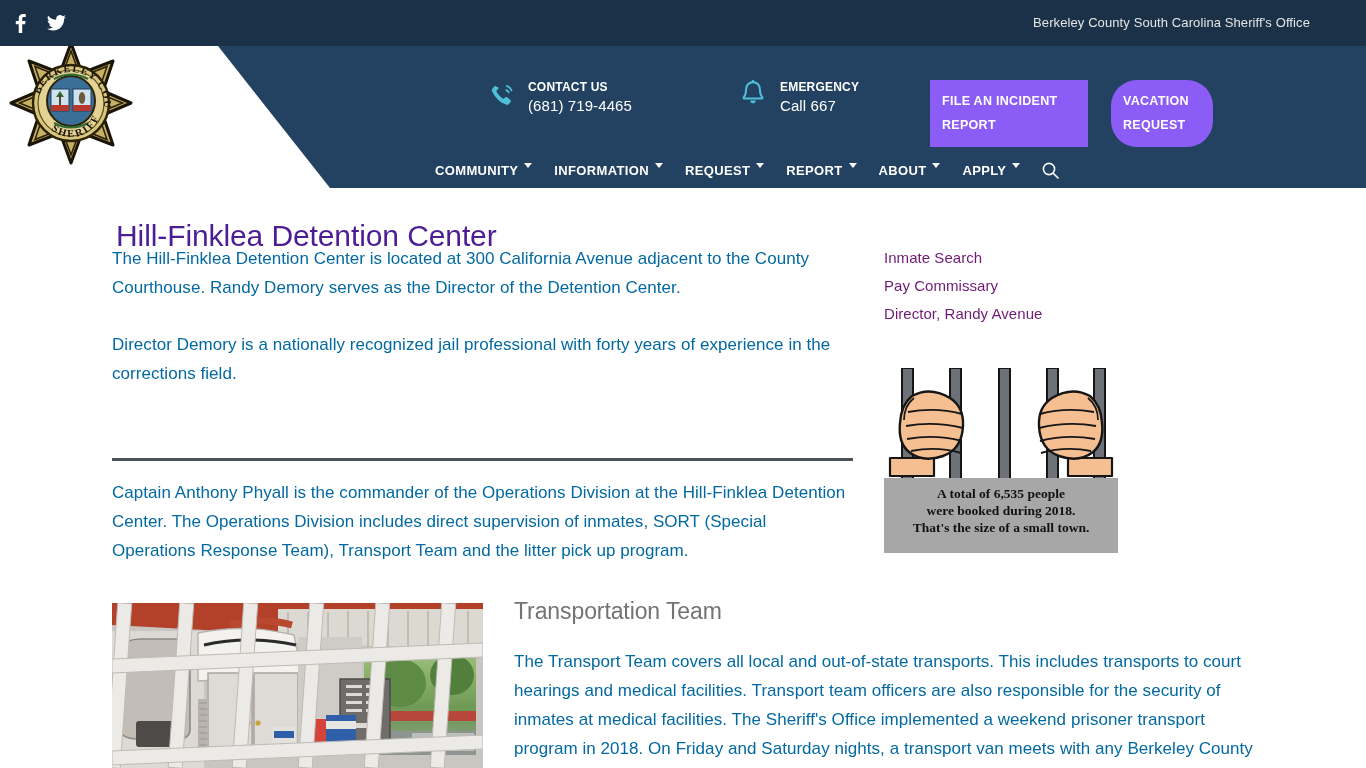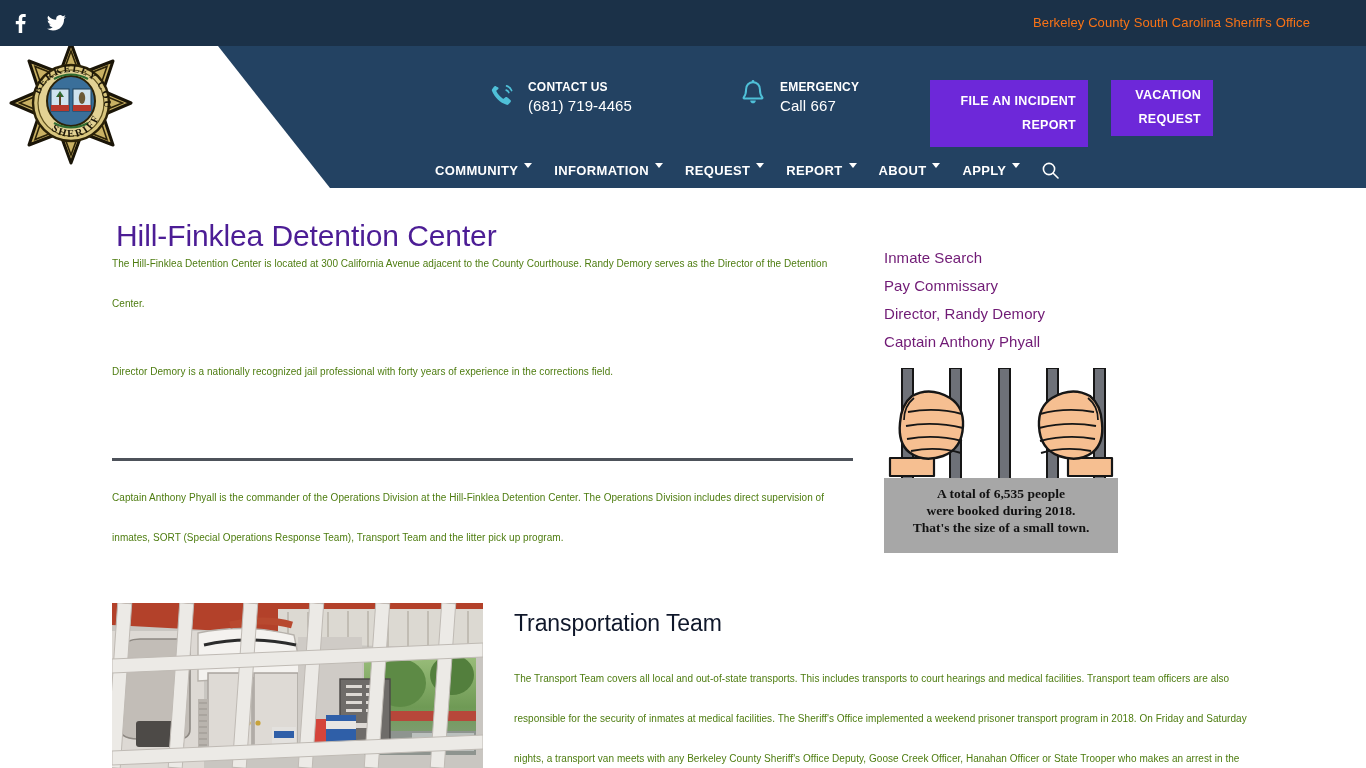--- a/index.html
+++ b/index.html
@@ -25,21 +25,21 @@
   }
   .social-icon {
     width: 20px; height: 20px;
     display: flex; align-items: center; justify-content: center;
     color: #ffffff; cursor: pointer;
   }
   .social-icon svg { display: block; }
   .topbar-title {
     position: absolute; right: 56px; top: 0;
     height: 46px; line-height: 46px;
-    color: #f97316; font-size: 13px; font-weight: 400;
+    color: #e5e5e5; font-size: 13px; font-weight: 400;
     letter-spacing: .1px; white-space: nowrap;
   }
 
   
   .header {
     position: absolute; top: 46px; left: 0;
     width: 1366px; height: 142px;
     background: #234262;
     overflow: hidden;
   }
@@ -70,33 +70,33 @@
     color: #ffffff; font-size: 12px; font-weight: 700;
     letter-spacing: .2px; line-height: 1.35;
   }
   .ct-text-sub {
     color: #ffffff; font-size: 15px; font-weight: 400;
     line-height: 1.5; letter-spacing: .1px;
   }
 
   .hdr-btn {
     position: absolute;
-    background: #6d28d9;
+    background: #8b5cf6;
     color: #ffffff;
     font-size: 12.5px; font-weight: 700;
     letter-spacing: .3px;
-    text-align: right;
+    text-align: left;
     display: flex; align-items: center; justify-content: center;
     line-height: 1.9;
     cursor: pointer; border: none;
     font-family: "Liberation Sans", sans-serif;
     padding: 0 12px;
   }
   .btn-incident { top: 34px; left: 930px; width: 158px; height: 67px; }
-  .btn-vacation { top: 34px; left: 1111px; width: 102px; height: 56px; }
+  .btn-vacation { top: 34px; left: 1111px; width: 102px; height: 67px; border-radius: 26px; }
 
   .nav {
     position: absolute; top: 106px; left: 0;
     width: 1366px; height: 36px;
     display: flex; align-items: center;
   }
   .nav-inner {
     position: absolute; left: 424px;
     display: flex; align-items: center; gap: 0px;
   }
@@ -125,21 +125,21 @@
   .page-title {
     position: absolute; top: 11px; left: 116px;
     font-size: 30px; font-weight: 400; color: #4c1d95;
     letter-spacing: -.1px;
   }
 
   .content-col {
     position: absolute; top: 56px; left: 112px; width: 742px;
   }
   .body-p {
-    font-size: 10px; color: #4d7c0f; line-height: 40px;
+    font-size: 17px; color: #0369a1; line-height: 29px;
     margin: 0 0 28px 0; letter-spacing: .05px;
   }
   .divider {
     position: absolute; top: 270px; left: 112px;
     width: 741px; height: 3px; background: #4d525a;
   }
   .content-col-2 {
     position: absolute; top: 290px; left: 112px; width: 742px;
   }
 
@@ -159,22 +159,22 @@
 
   
   .van-img {
     position: absolute; top: 415px; left: 112px;
     width: 371px; height: 165px; overflow: hidden;
   }
   .van-img svg { display: block; }
 
   .lower-right { position: absolute; top: 410px; left: 514px; width: 740px; }
   .section-title {
-    font-size: 23px; font-weight: 400; color: #0f172a;
-    margin: 12px 0 22px 0; letter-spacing: -.1px;
+    font-size: 23px; font-weight: 400; color: #737373;
+    margin: 0 0 22px 0; letter-spacing: -.1px;
   }
 </style>
 </head>
 <body>
 
 <div class="topbar">
   <div class="social-group">
     <span class="social-icon">
       <svg width="11" height="19" viewBox="0 0 11 19">
           <path fill="currentColor" d="M7.2 19v-8.7h2.9l.45-3.4H7.2V4.72c0-.98.27-1.65 1.68-1.65H10.7V.03C10.39 0 9.32 0 8.08 0 5.49 0 3.72 1.58 3.72 4.48v2.42H.8v3.4h2.92V19z"></path>
@@ -308,22 +308,21 @@
 
   <div class="divider"></div>
 
   <div class="content-col-2">
     <p class="body-p">Captain Anthony Phyall is the commander of the Operations Division at the Hill-Finklea Detention Center. The Operations Division includes direct supervision of inmates, SORT (Special Operations Response Team), Transport Team and the litter pick up program.</p>
   </div>
 
   <div class="side-col">
     <a class="side-link">Inmate Search</a>
     <a class="side-link">Pay Commissary</a>
-    <a class="side-link">Director, Randy Demory</a>
-    <a class="side-link">Captain Anthony Phyall</a>
+    <a class="side-link">Director, Randy Avenue</a>
   </div>
 
   <div class="jail-img">
     <svg width="234" height="185" viewBox="0 0 234 185">
       <rect x="0" y="0" width="234" height="185" fill="#ffffff"></rect>
 
       <g>
         <rect x="18" y="0" width="11" height="122" fill="#6e7178" stroke="#161616" stroke-width="2"></rect>
         <rect x="66" y="0" width="11" height="122" fill="#6e7178" stroke="#161616" stroke-width="2"></rect>
         <rect x="115" y="0" width="11" height="122" fill="#6e7178" stroke="#161616" stroke-width="2"></rect>

